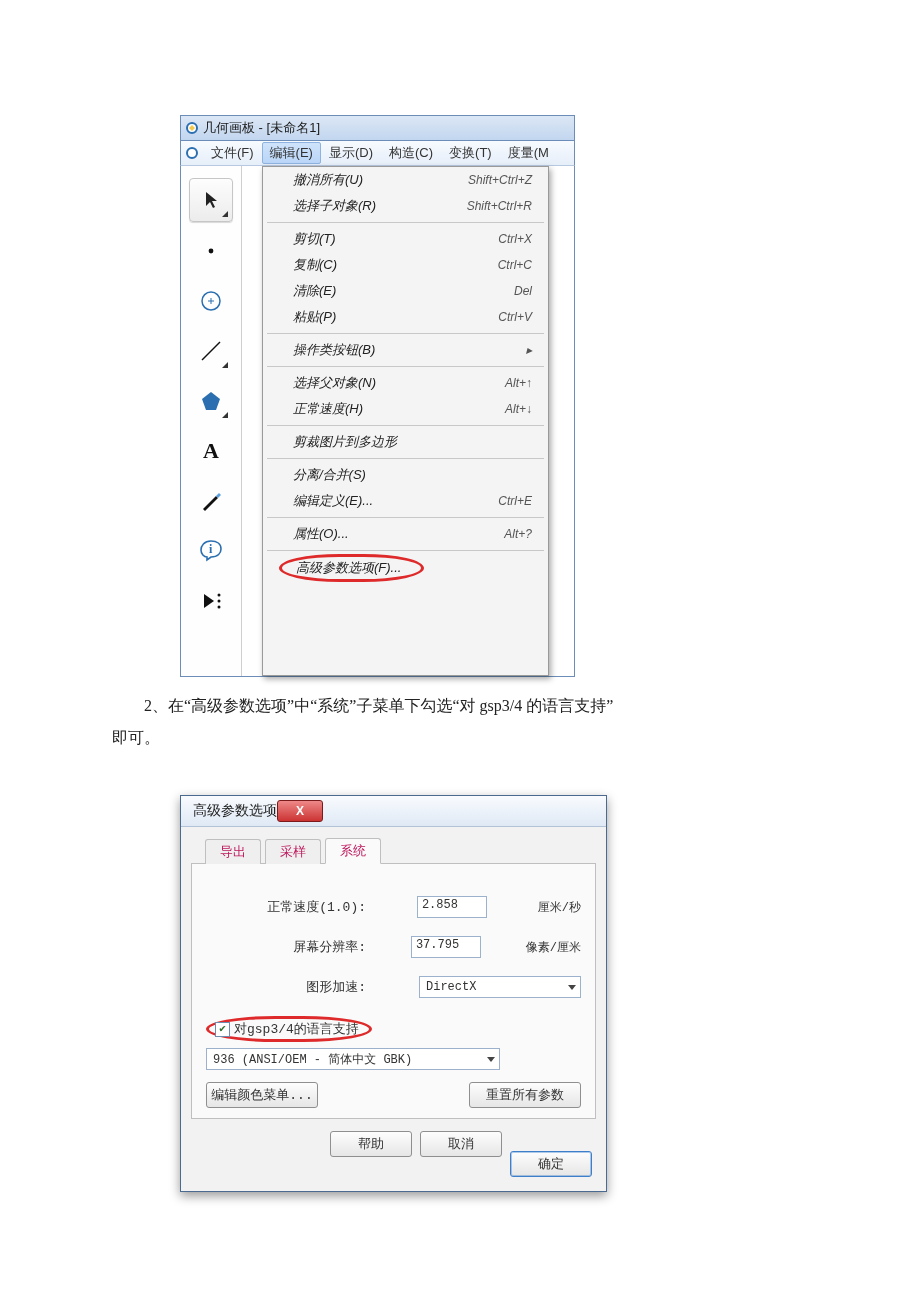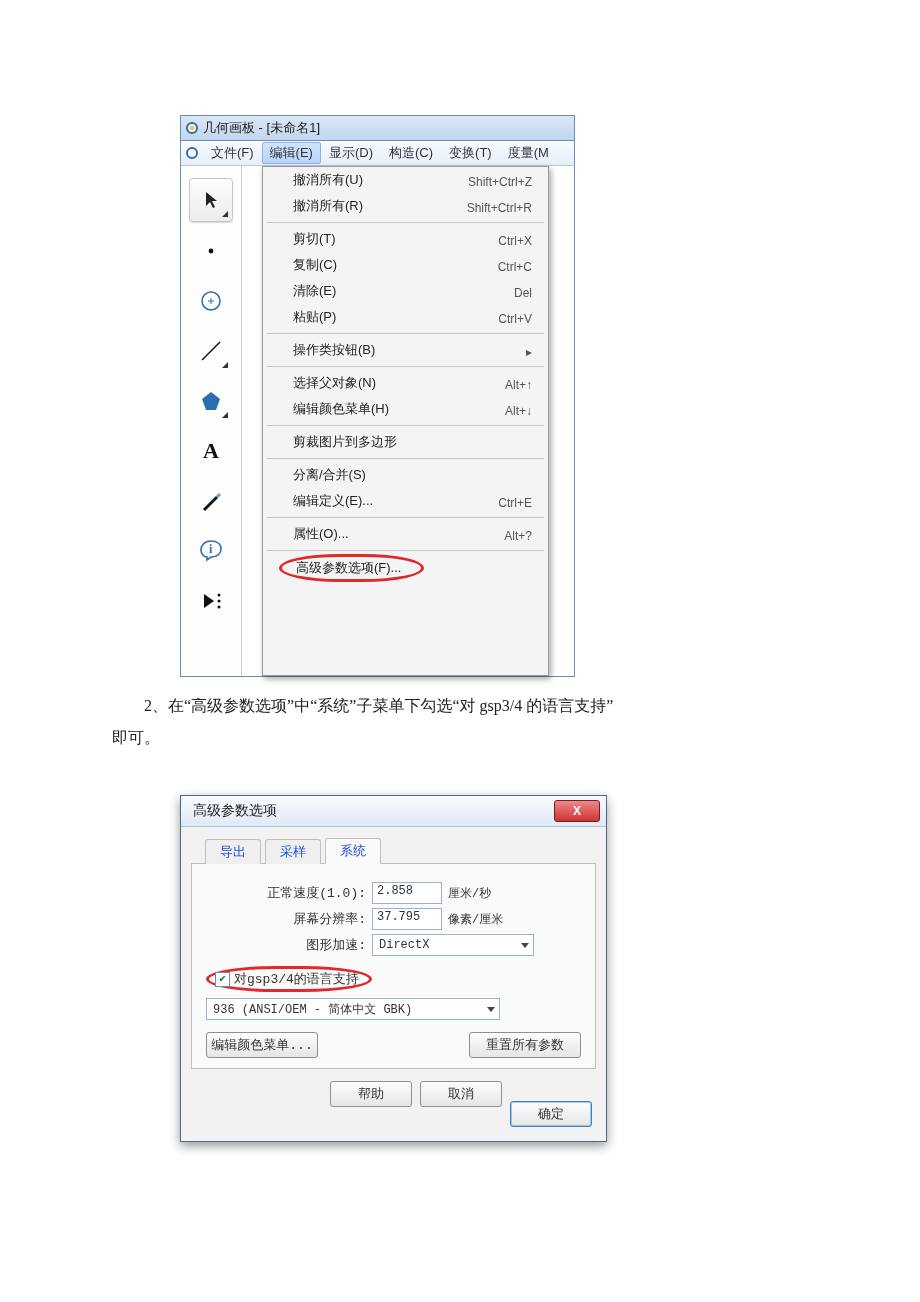--- a/index.html
+++ b/index.html
@@ -108,25 +108,26 @@
     margin-top: 0;
     margin-left: 20px;
     width: 285px;
     background: #f4f4f4;
     border: 1px solid #9a9a9a;
     box-shadow: 2px 3px 6px rgba(0,0,0,0.35);
     font-size: 13px;
   }
   .dd-row {
     display: flex;
-    align-items: flex-end;
+    align-items: center;
     justify-content: space-between;
     padding: 4px 16px 4px 30px;
     color: #222;
     white-space: nowrap;
+    font-style: italic;
   }
   .dd-row .shortcut { color: #555; font-size: 12px; }
   .dd-sep {
     height: 1px; background: #c8c8c8; margin: 3px 4px;
   }
   .dd-row.highlight-wrap {
     padding: 0 8px 6px 16px;
     justify-content: flex-start;
   }
   .ellipse-red {
@@ -156,21 +157,21 @@
     top: 795px;
     width: 425px;
     background: #f2f2f2;
     border: 1px solid #4a6a8f;
     box-shadow: 0 4px 10px rgba(0,0,0,0.4);
   }
   .dlg-title {
     height: 30px;
     background: linear-gradient(#f9fbfe, #dfe9f5);
     border-bottom: 1px solid #b2c3d8;
-    display: flex; align-items: center; justify-content: space-between;
+    display: flex; align-items: center; justify-content: flex-start;
     padding: 0 6px 0 12px;
     font-size: 14px;
     color: #222;
   }
   .close-btn {
     width: 44px; height: 20px;
     background: linear-gradient(#e88, #c33);
     border: 1px solid #7a1a1a;
     border-radius: 3px;
     color: #fff;
@@ -186,38 +187,38 @@
   }
   .tab {
     padding: 3px 14px;
     font-size: 13px;
     background: #efefef;
     border: 1px solid #bfbfbf;
     border-bottom: none;
     border-radius: 3px 3px 0 0;
     position: relative;
     top: 1px;
-    color: #1d4ed8;
+    color: #be185d;
   }
   .tab.active {
     background: #fafafa;
     border-bottom: 1px solid #fafafa;
   }
   .tab-body {
     margin: 0 10px;
     border: 1px solid #bfbfbf;
     border-top: none;
     background: #fafafa;
     padding: 14px 14px 10px 14px;
     font-size: 13px;
     font-family: "SimSun", "Courier New", monospace;
   }
   .field-row {
-    display: flex; align-items: center; justify-content: flex-start;
-    margin: 4px 0;
+    display: flex; align-items: center; justify-content: space-between;
+    margin: 18px 0;
     gap: 6px;
   }
   .field-row .lbl { width: 160px; text-align: right; }
   .field-row .val-box {
     width: 60px; height: 18px; border: 1px solid #9cb2cc;
     background: #fff; font-size: 12px; padding: 1px 4px;
     font-family: "Courier New", monospace;
   }
   .field-row .unit { font-size: 12px; }
   .combo {
@@ -353,21 +354,21 @@
         </div>
       </div>
 
       <div class="dropdown">
 
         <div class="dd-row">
           <span>撤消所有(U)</span>
           <span class="shortcut">Shift+Ctrl+Z</span>
         </div>
         <div class="dd-row">
-          <span>撤消所有(R)</span>
+          <span>选择子对象(R)</span>
           <span class="shortcut">Shift+Ctrl+R</span>
         </div>
         <div class="dd-sep"></div>
 
         <div class="dd-row">
           <span>剪切(T)</span>
           <span class="shortcut">Ctrl+X</span>
         </div>
         <div class="dd-row">
           <span>复制(C)</span>
@@ -387,21 +388,21 @@
           <span>操作类按钮(B)</span>
           <span class="shortcut">▸</span>
         </div>
         <div class="dd-sep"></div>
 
         <div class="dd-row">
           <span>选择父对象(N)</span>
           <span class="shortcut">Alt+↑</span>
         </div>
         <div class="dd-row">
-          <span>编辑颜色菜单(H)</span>
+          <span>正常速度(H)</span>
           <span class="shortcut">Alt+↓</span>
         </div>
         <div class="dd-sep"></div>
 
         <div class="dd-row">
           <span>剪裁图片到多边形</span>
           <span class="shortcut"></span>
         </div>
         <div class="dd-sep"></div>
 

